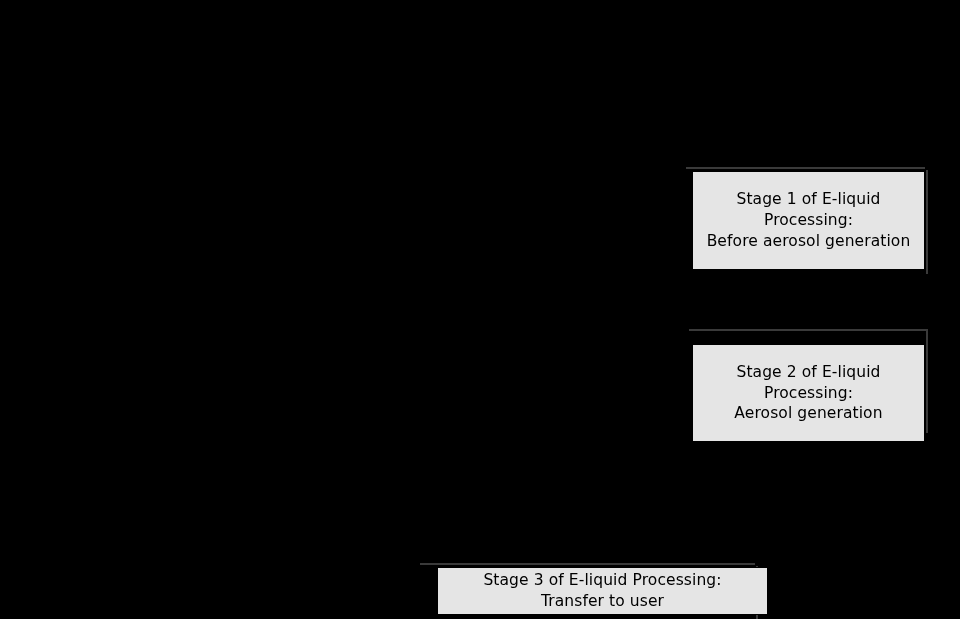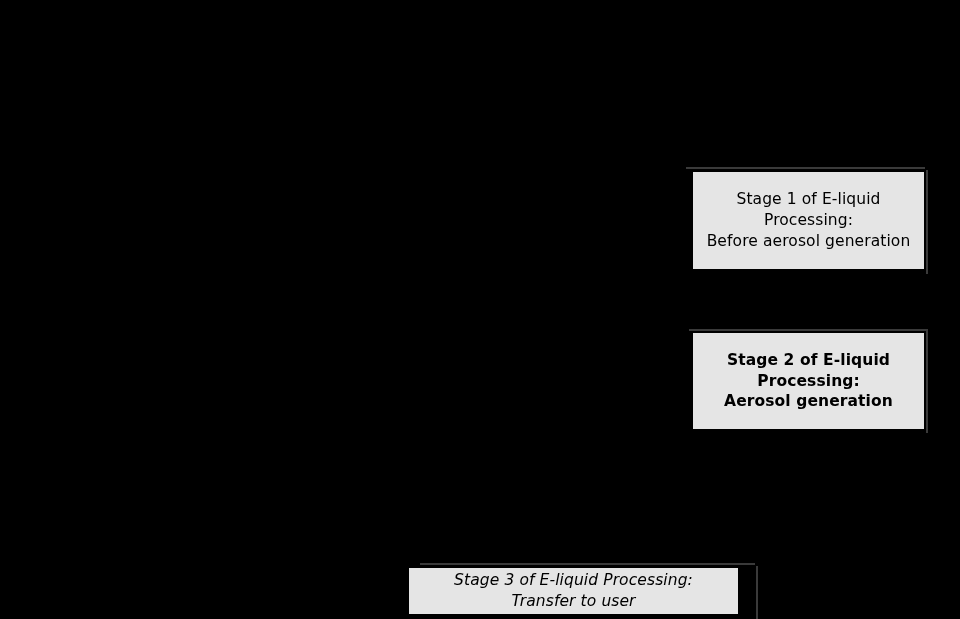--- a/index.html
+++ b/index.html
@@ -41,23 +41,23 @@
 
   .stage-label {
     display: block;
     width: 100%;
     padding: 0 4px;
     white-space: pre-line;
   }
 
   
   #stage-1 { left: 692px; top: 171px;  width: 233px; height: 99px; }
-  #stage-2 { left: 692px; top: 332px;  width: 233px; height: 98px; font-weight: bold; }
-  #stage-3 { left: 408px; top: 567px;  width: 331px; height: 48px;
-             font-size: 15.5px; line-height: 21px; font-style: italic; }
+  #stage-2 { left: 692px; top: 344px;  width: 233px; height: 98px; }
+  #stage-3 { left: 437px; top: 567px;  width: 331px; height: 48px;
+             font-size: 15.5px; line-height: 21px; }
 
   
   #ghost-1-top   { left: 686px; top: 167px; width: 239px; height: 2px; }
   #ghost-1-right { left: 926px; top: 170px; width: 2px;   height: 104px; }
 
   
   #ghost-2-top   { left: 689px; top: 329px; width: 239px; height: 2px; }
   #ghost-2-right { left: 926px; top: 331px; width: 2px;   height: 102px; }
 
   

